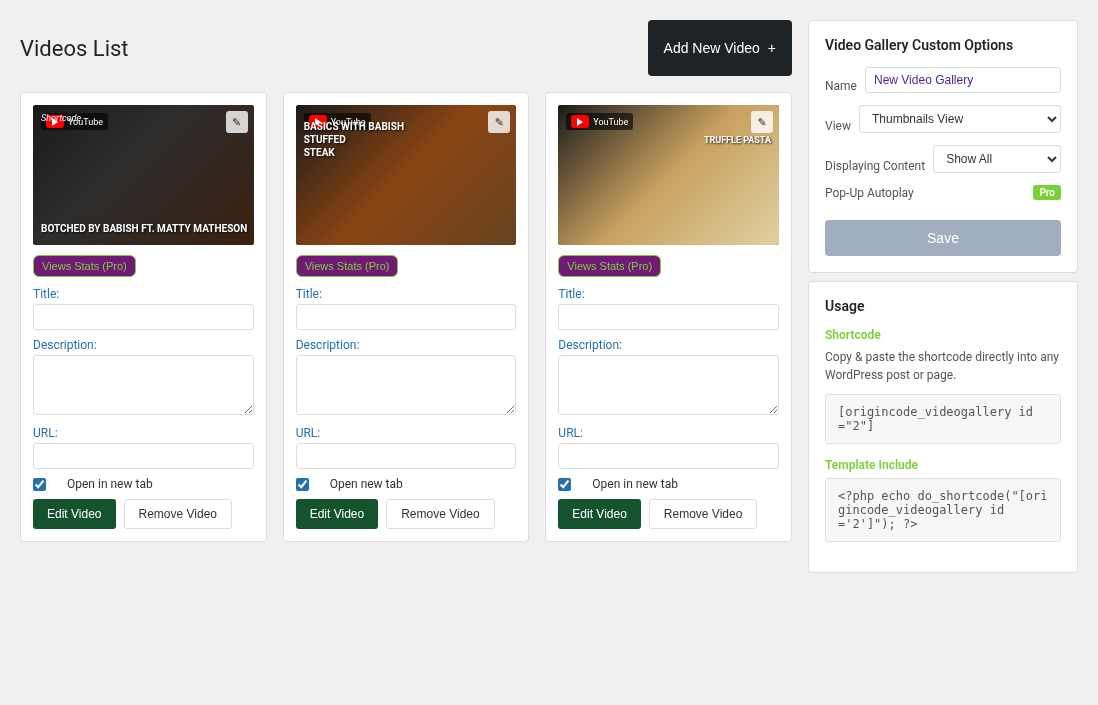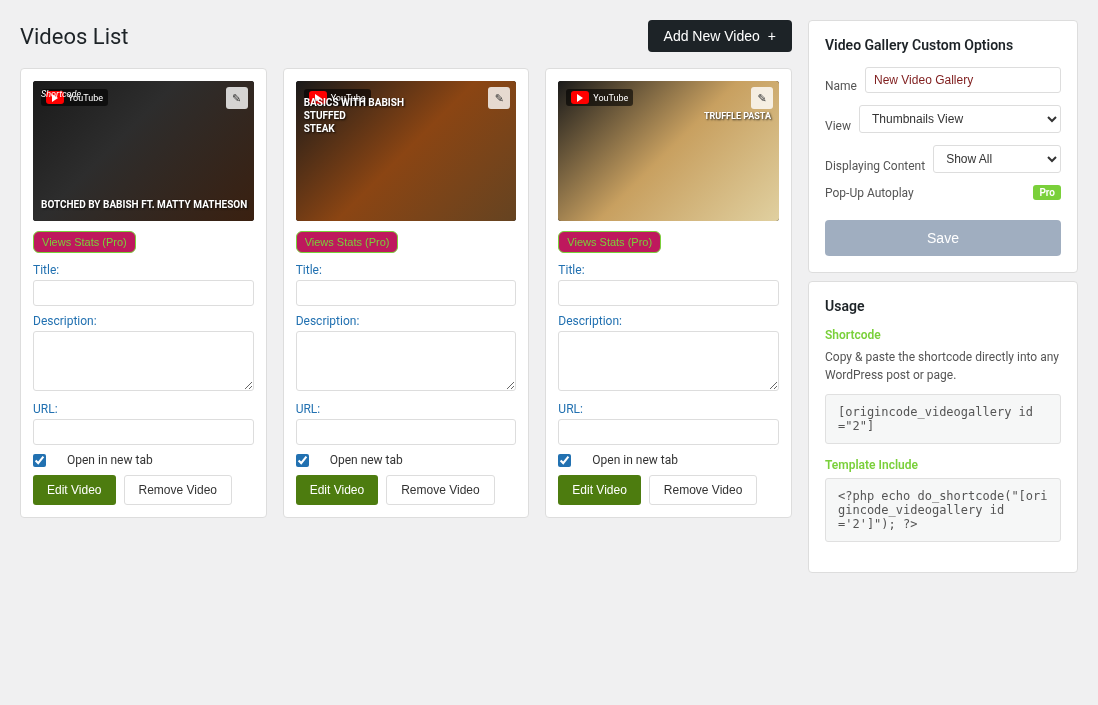--- a/index.html
+++ b/index.html
@@ -26,21 +26,21 @@
     }
     .page-title {
       font-size: 22px;
       font-weight: 400;
       color: #1d2327;
     }
     .add-new-btn {
       background: #1d2327;
       color: #fff;
       border: none;
-      padding: 8px 16px;
+      padding: 20px 16px;
       border-radius: 4px;
       font-size: 14px;
       cursor: pointer;
       display: flex;
       align-items: center;
       gap: 8px;
     }
     .videos-grid {
       display: flex;
       gap: 16px;
@@ -161,21 +161,21 @@
       cursor: pointer;
       display: flex;
       align-items: center;
       justify-content: center;
       font-size: 11px;
       color: #333;
     }
     .views-stats-btn {
       border: 1px solid #7ad03a;
       color: #7ad03a;
-      background: #be185d;
+      background: #701a75;
       border-radius: 6px;
       padding: 4px 8px;
       font-size: 11px;
       cursor: pointer;
       margin-bottom: 10px;
     }
     .field-group {
       margin-bottom: 8px;
     }
     .field-label {
@@ -212,21 +212,21 @@
     }
     .open-new-tab input[type="checkbox"] {
       accent-color: #2271b1;
     }
     .card-actions {
       display: flex;
       gap: 8px;
       margin-top: 8px;
     }
     .edit-video-btn {
-      background: #4d7c0f;
+      background: #14532d;
       color: #fff;
       border: none;
       border-radius: 3px;
       padding: 7px 14px;
       font-size: 12px;
       cursor: pointer;
     }
     .remove-video-btn {
       background: #fff;
       color: #333;
@@ -265,21 +265,21 @@
     .option-label {
       font-size: 12px;
       color: #555;
       white-space: nowrap;
     }
     .option-input {
       border: 1px solid #ddd;
       border-radius: 3px;
       padding: 5px 8px;
       font-size: 12px;
-      color: #7f1d1d;
+      color: #4c1d95;
       flex: 1;
     }
     .option-select {
       border: 1px solid #ddd;
       border-radius: 3px;
       padding: 5px 8px;
       font-size: 12px;
       color: #333;
       flex: 1;
       background: #fff;

